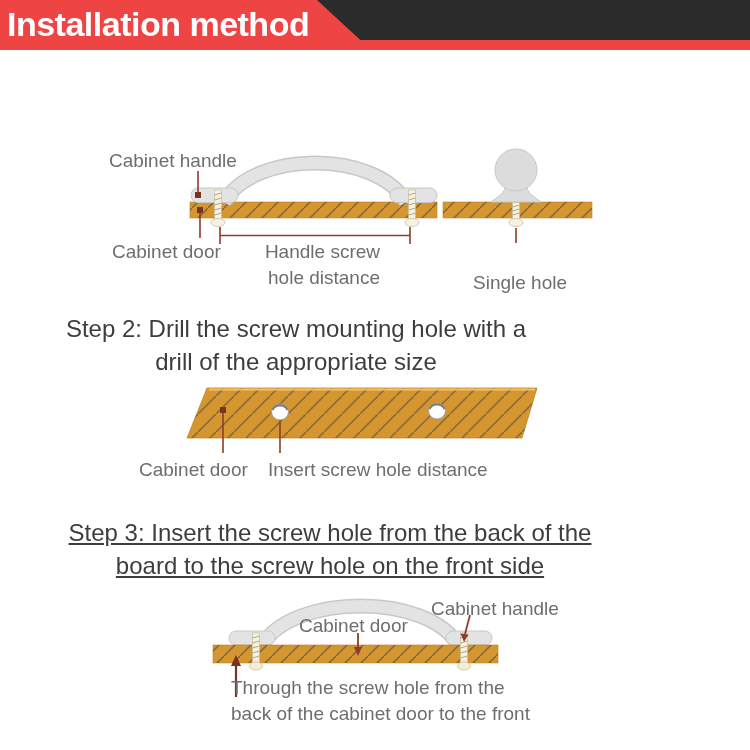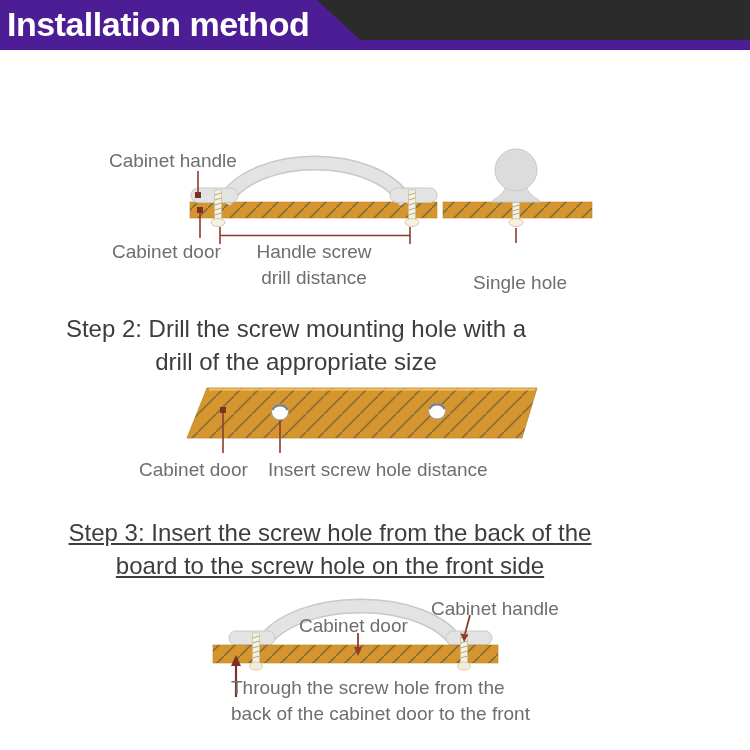--- a/index.html
+++ b/index.html
@@ -1,36 +1,36 @@
 <!DOCTYPE html>
 <html><head>
 <meta charset="utf-8">
 <style>
   html,body{margin:0;padding:0;background:#ffffff;}
   .page{
     position:relative;width:750px;height:750px;background:#ffffff;overflow:hidden;
     font-family:"Liberation Sans","DejaVu Sans",sans-serif;
   }
   
-  .header{position:absolute;left:0;top:0;width:750px;height:50px;background:#4c1d95;}
+  .header{position:absolute;left:0;top:0;width:750px;height:50px;background:#ef4444;}
   .header-dark{position:absolute;right:0;top:0;width:433px;height:40px;background:#2b2b2b;
     clip-path:polygon(0 0,100% 0,100% 100%,10% 100%);}
   .header-title{position:absolute;left:7px;top:5px;font-size:34px;line-height:38px;
     font-weight:700;letter-spacing:-0.5px;color:#ffffff;white-space:nowrap;}
   
   .heading{position:absolute;text-align:center;color:#3d3d3d;font-size:24px;line-height:33px;}
   .heading div{white-space:nowrap;}
   .h1{left:0;top:68px;width:600px;}
   .h2{left:0;top:312px;width:592px;}
   .h3{left:30px;top:516px;width:600px;text-decoration:underline;}
   
   .lbl{position:absolute;color:#6e6e6e;font-size:19px;line-height:26px;white-space:nowrap;}
   .s1-cabinet-handle{left:109px;top:148px;}
   .s1-cabinet-door{left:112px;top:239px;}
-  .s1-screw-distance{left:248px;top:239px;width:132px;text-align:center;}
+  .s1-screw-distance{left:248px;top:239px;width:132px;text-align:right;}
   .s1-single-hole{left:473px;top:246px;margin-top:24px;}
   .s2-cabinet-door{left:139px;top:457px;}
   .s2-screw-distance{left:268px;top:457px;}
   .s3-cabinet-door{left:299px;top:613px;}
   .s3-cabinet-handle{left:431px;top:596px;}
   .s3-through{left:231px;top:675px;white-space:nowrap;}
   
   .svg-layer{position:absolute;left:0;}
   .svg1{top:140px;}
   .svg2{top:385px;}
@@ -108,21 +108,21 @@
     <g>
       <rect x="197" y="207" width="6" height="6" fill="#7c3223"></rect>
       <line x1="200" y1="213" x2="200" y2="238" stroke="#8e3b2b" stroke-width="1.6"></line>
     </g>
   </svg>
 
   <div class="lbl s1-cabinet-handle">Cabinet handle</div>
   <div class="lbl s1-cabinet-door">Cabinet door</div>
   <div class="lbl s1-screw-distance">
     <div>Handle screw</div>
-    <div>drill distance</div>
+    <div>hole distance</div>
   </div>
   <div class="lbl s1-single-hole">Single hole</div>
 
   <div class="heading h2">
     <div>Step 2: Drill the screw mounting hole with a</div>
     <div>drill of the appropriate size</div>
   </div>
 
   <svg class="svg-layer svg2" width="750" height="105" viewBox="0 385 750 105">
     <defs>

